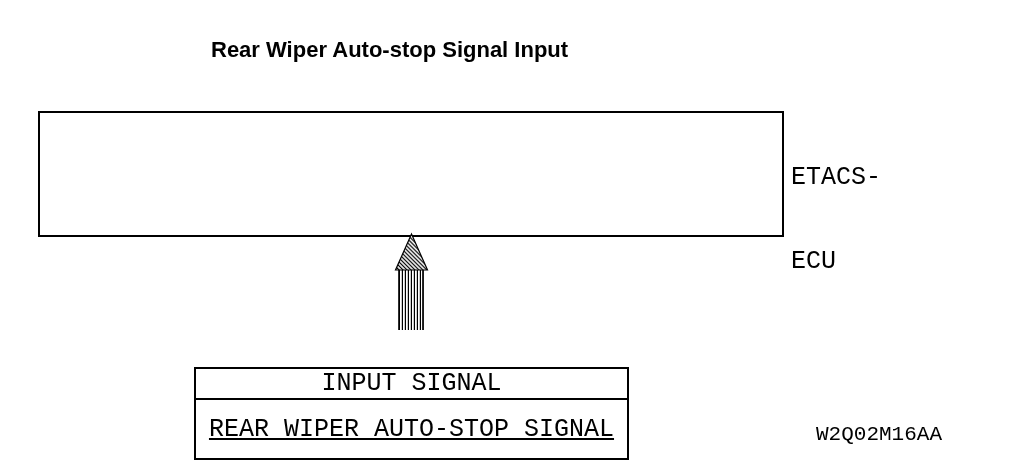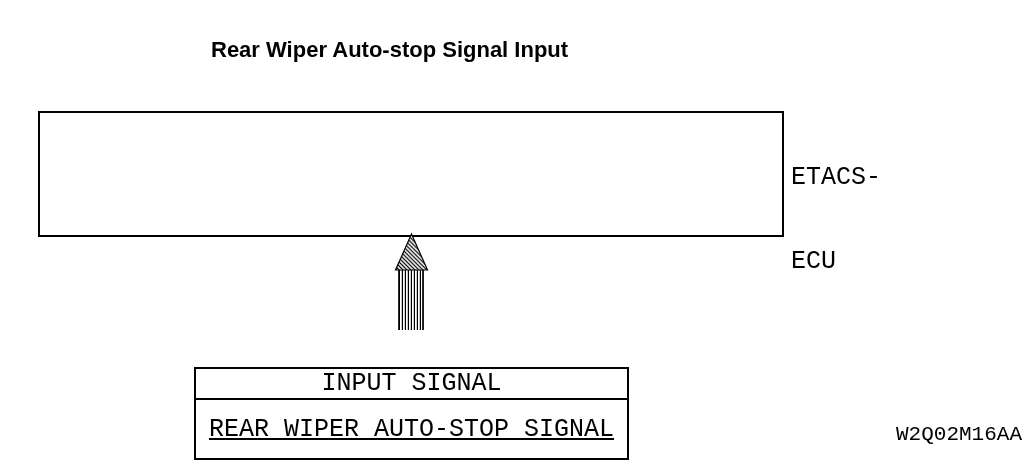--- a/index.html
+++ b/index.html
@@ -76,21 +76,21 @@
     flex: 1;
     display: flex;
     align-items: center;
     justify-content: center;
     font-size: 25px;
     white-space: nowrap;
     text-decoration: underline;
   }
   .figure-code {
     position: absolute;
-    left: 896px;
+    left: 816px;
     top: 423px;
     font-size: 21px;
     white-space: nowrap;
   }
 </style>
 </head>
 <body>
 
 <div class="diagram">
 

